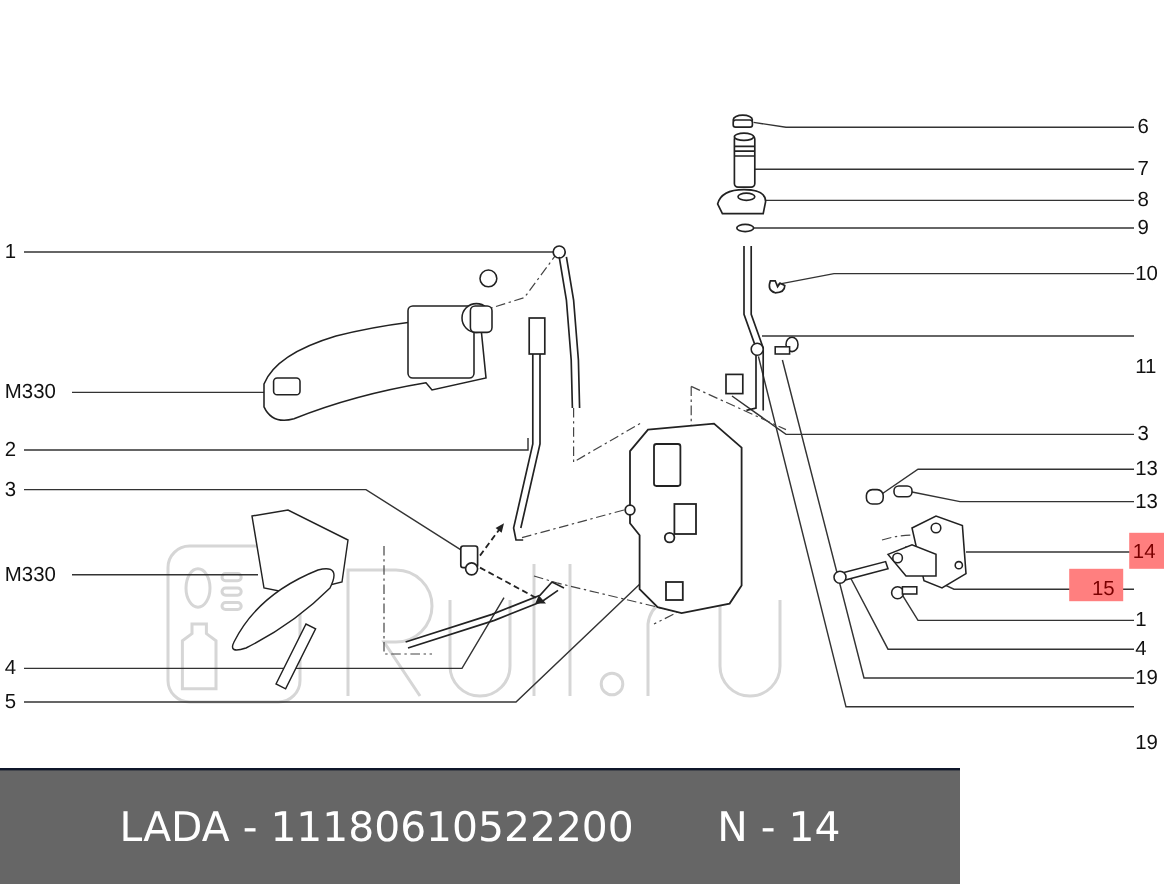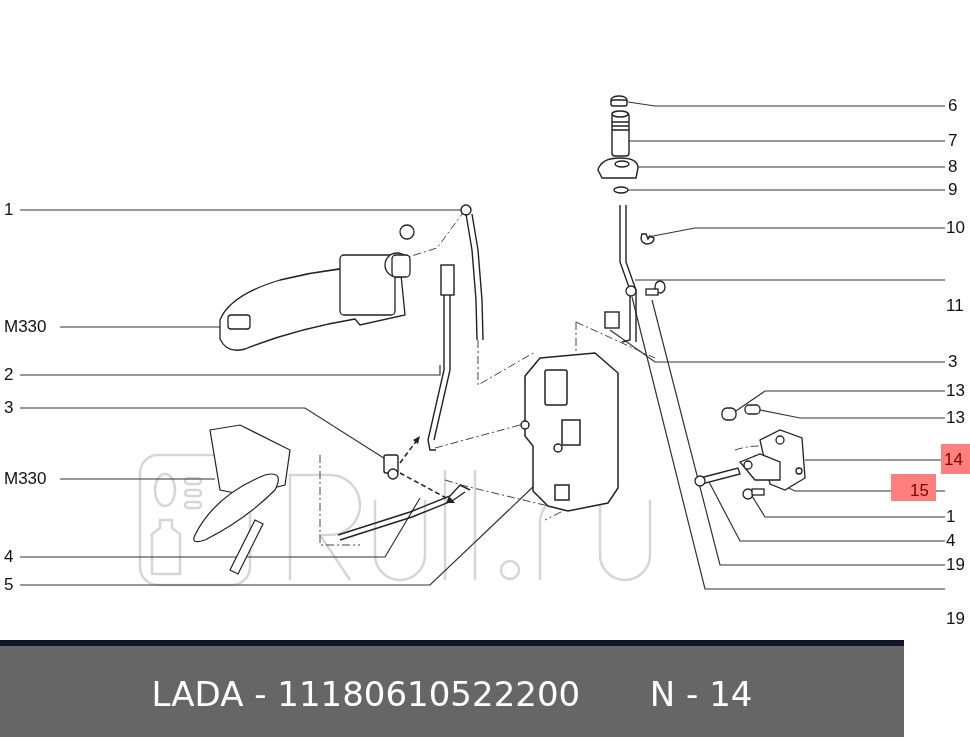--- a/index.html
+++ b/index.html
@@ -1,20 +1,20 @@
 <!DOCTYPE html>
 <html><head>
 <meta charset="utf-8">
 <style>
   html, body { margin:0; padding:0; }
   body { width:970px; height:737px; background:#ffffff; position:relative; overflow:hidden; font-family:"Liberation Sans", sans-serif; }
   #diagram { position:absolute; left:0; top:0; width:970px; height:640px; }
   .lbl { position:absolute; font-size:17px; color:#111; line-height:20px; font-family:"Liberation Sans", sans-serif; }
   .hl { background:#ff7f7f; color:#7a0000; padding:0 2px; }
-  #footer { position:absolute; left:0; top:640px; width:904px; height:97px; background:#666666; border-top:6px solid #0f172a; box-sizing:border-box; }
+  #footer { position:absolute; left:0; top:640px; width:800px; height:97px; background:#666666; border-top:2px solid #0f172a; box-sizing:border-box; }
   #footer .txt { position:absolute; left:0; right:0; top:28px; text-align:center; color:#ffffff; font-size:34px; letter-spacing:0px; font-family:"DejaVu Sans", sans-serif; font-weight:normal; }
   #footer .txt span { display:inline-block; }
   #footer .gap { width:48px; }
 </style>
 </head>
 <body>
 
 <div id="diagram">
   <svg width="970" height="640" viewBox="0 0 970 640" xmlns="http://www.w3.org/2000/svg">
 

